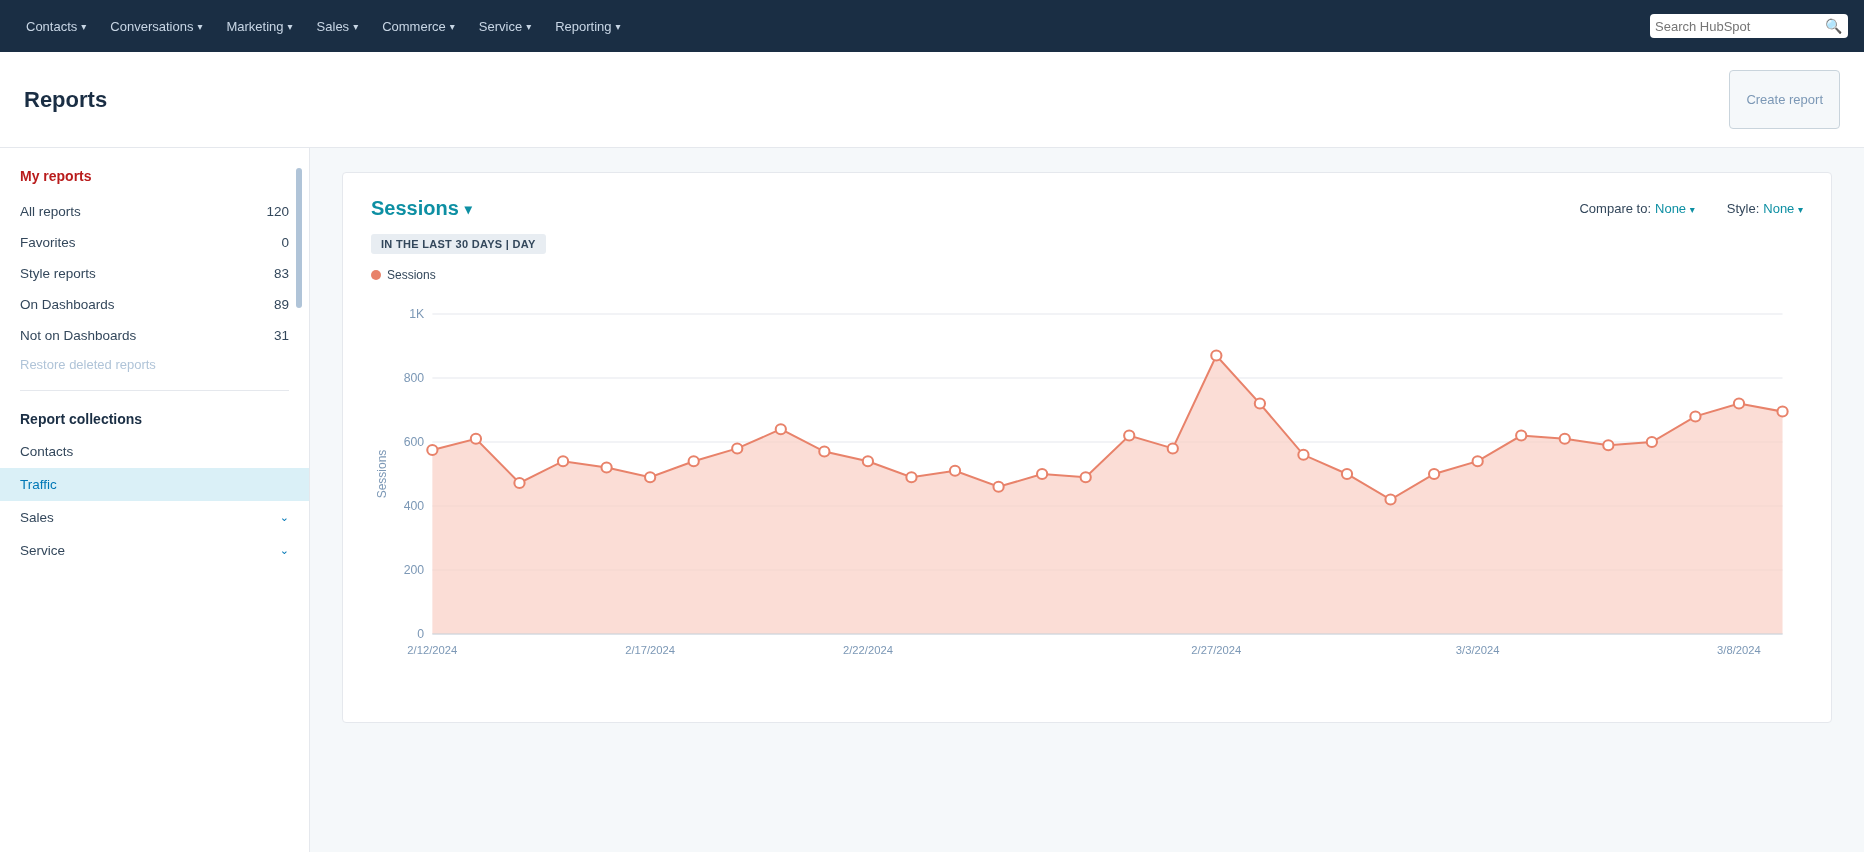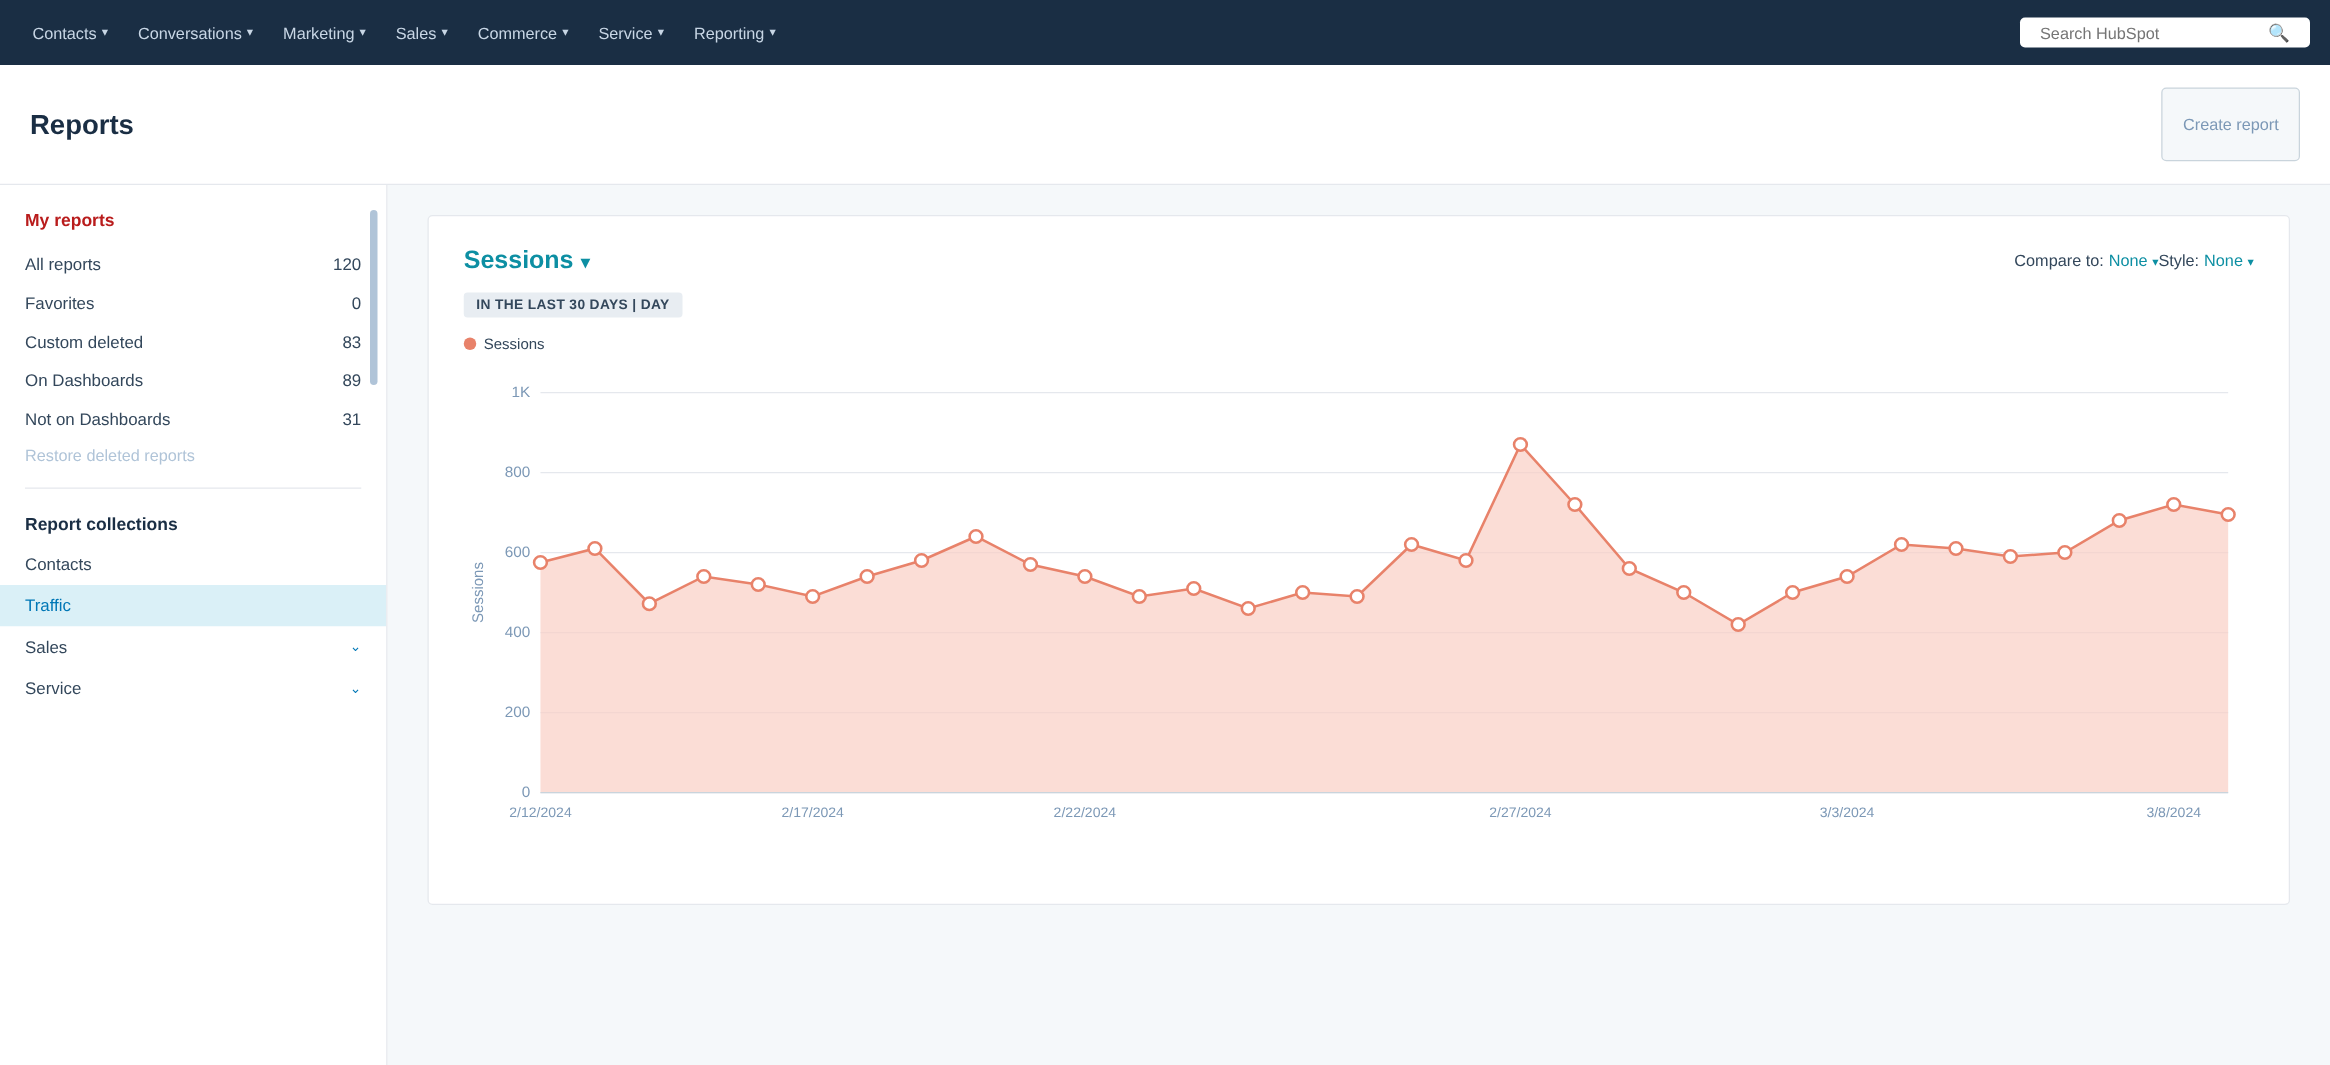--- a/index.html
+++ b/index.html
@@ -21,23 +21,23 @@
       padding: 6px 10px;
       cursor: pointer;
       border-radius: 4px;
       display: flex; align-items: center; gap: 4px;
     }
     .topnav-item .chevron { font-size: 10px; }
     .topnav-search {
       display: flex; align-items: center;
       background: #fff;
       border-radius: 4px;
-      padding: 4px 16px;
+      padding: 4px 5px;
       gap: 6px;
-      width: 232px;
+      width: 198px;
       justify-content: space-between;
     }
     .topnav-search input {
       border: none; outline: none; font-size: 13px; width: 100%; color: #33475b;
     }
     .topnav-search .search-icon { color: #7c98b6; font-size: 14px; }
 
     
     .page-header {
       background: #fff;
@@ -150,21 +150,21 @@
       margin-bottom: 14px;
     }
     .chart-title {
       font-size: 20px;
       font-weight: 700;
       color: #0d8fa3;
       display: flex; align-items: center; gap: 6px;
       cursor: pointer;
     }
     .chart-title .caret { font-size: 14px; color: #0d8fa3; }
-    .chart-controls { display: flex; align-items: center; gap: 0; font-size: 13px; color: #33475b; }
+    .chart-controls { display: flex; align-items: center; gap: 32px; font-size: 13px; color: #33475b; }
     .chart-control-item { display: flex; align-items: center; gap: 4px; }
     .chart-control-value { color: #0d8fa3; font-weight: 500; cursor: pointer; }
     .chart-control-value .caret { font-size: 10px; }
 
     .date-badge {
       display: inline-block;
       background: #e8edf2;
       color: #33475b;
       font-size: 11px;
       font-weight: 600;
@@ -247,21 +247,21 @@
 
     <div class="sidebar-item">
       <span>All reports</span>
       <span class="count">120</span>
     </div>
     <div class="sidebar-item">
       <span>Favorites</span>
       <span class="count">0</span>
     </div>
     <div class="sidebar-item">
-      <span>Custom deleted</span>
+      <span>Style reports</span>
       <span class="count">83</span>
     </div>
     <div class="sidebar-item">
       <span>On Dashboards</span>
       <span class="count">89</span>
     </div>
     <div class="sidebar-item">
       <span>Not on Dashboards</span>
       <span class="count">31</span>
     </div>

